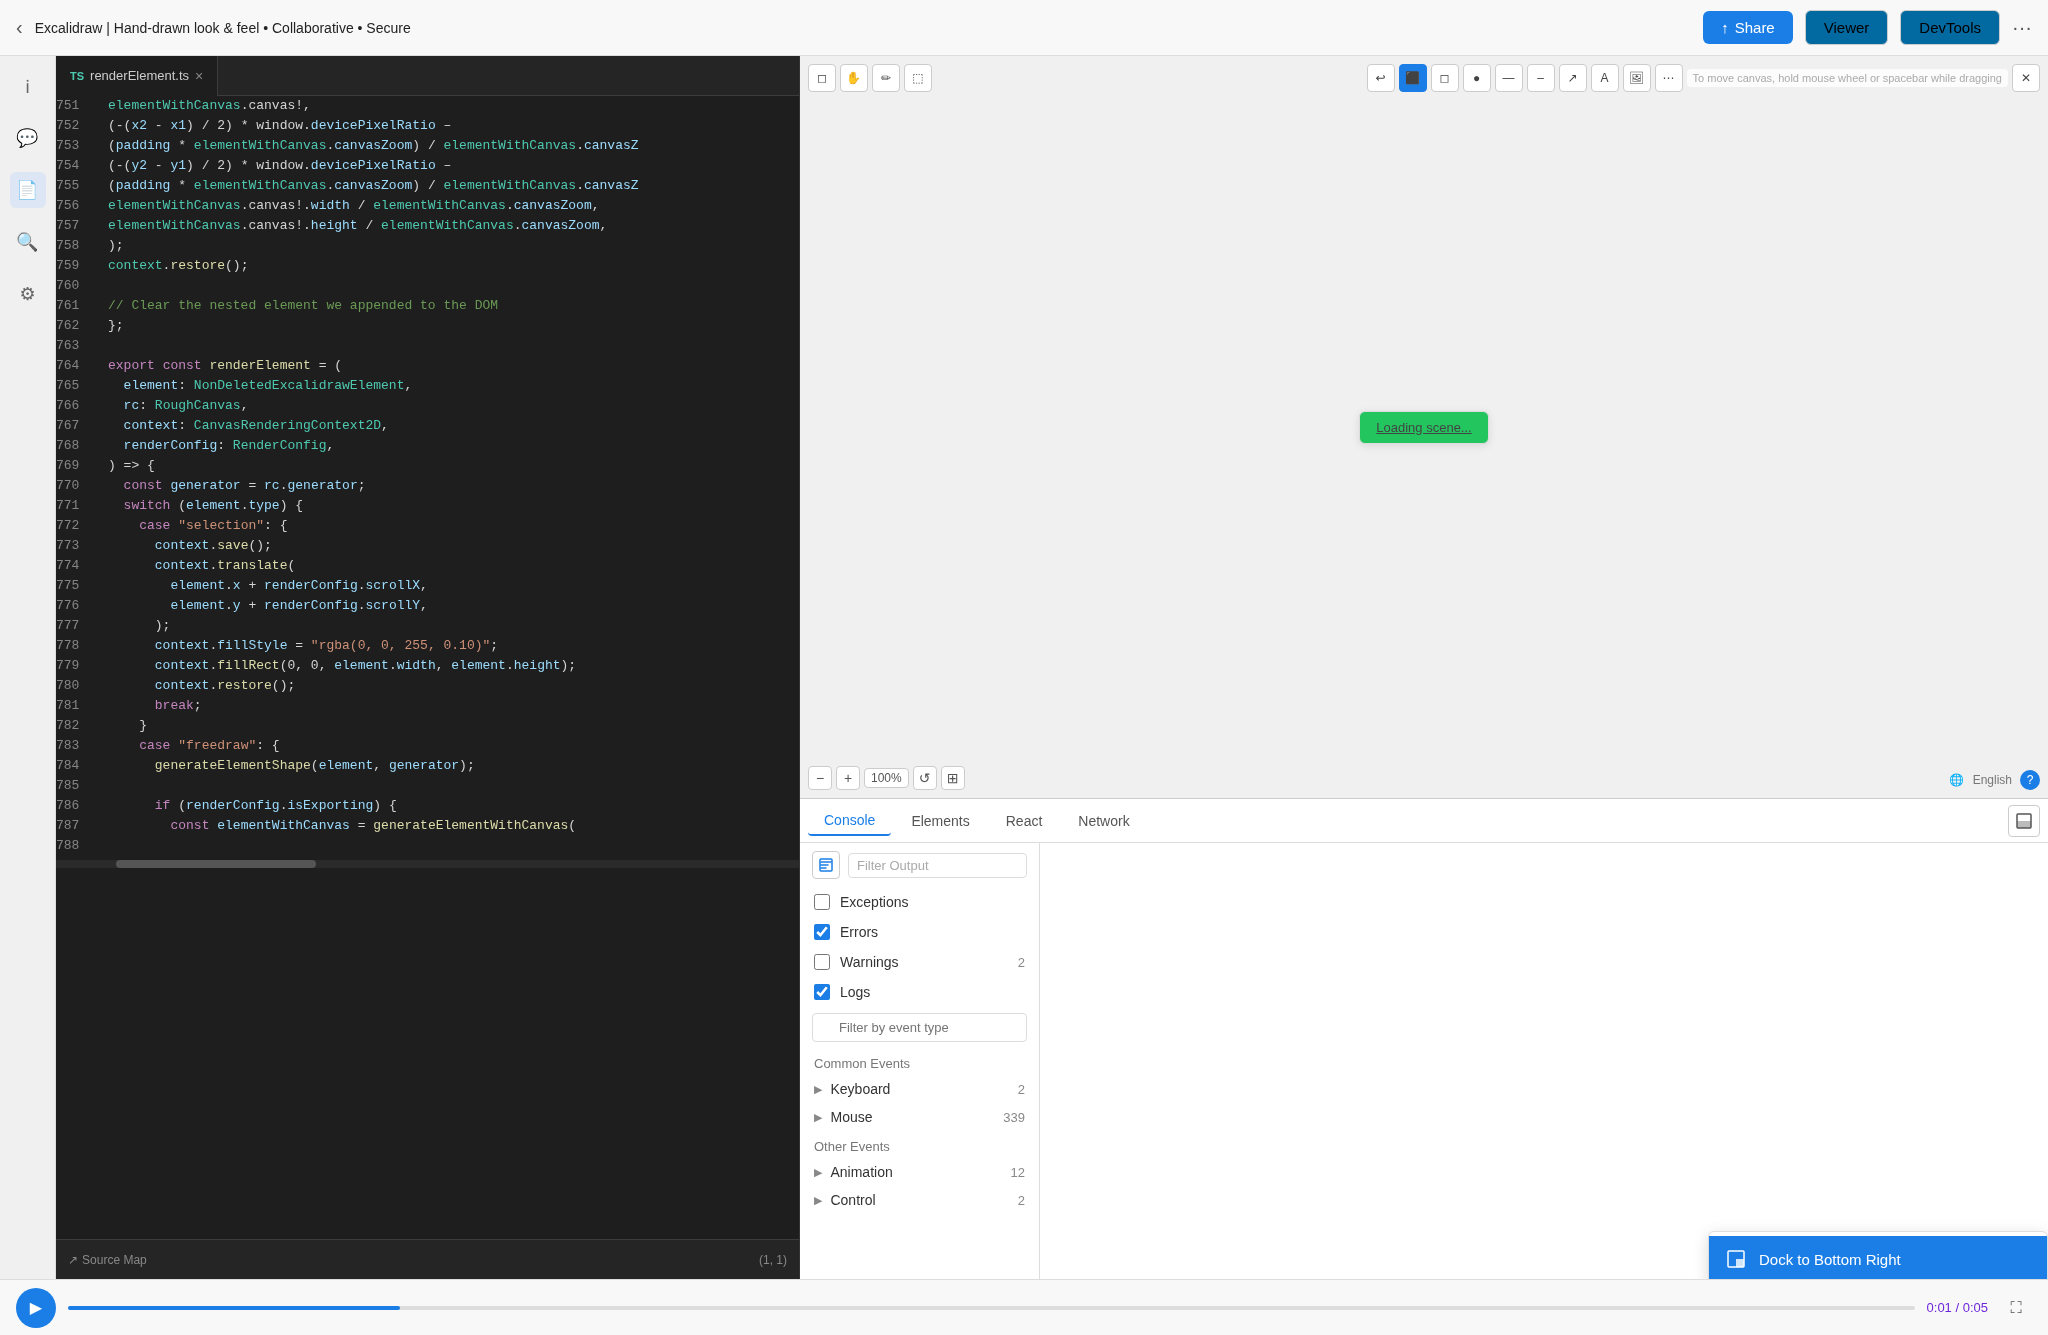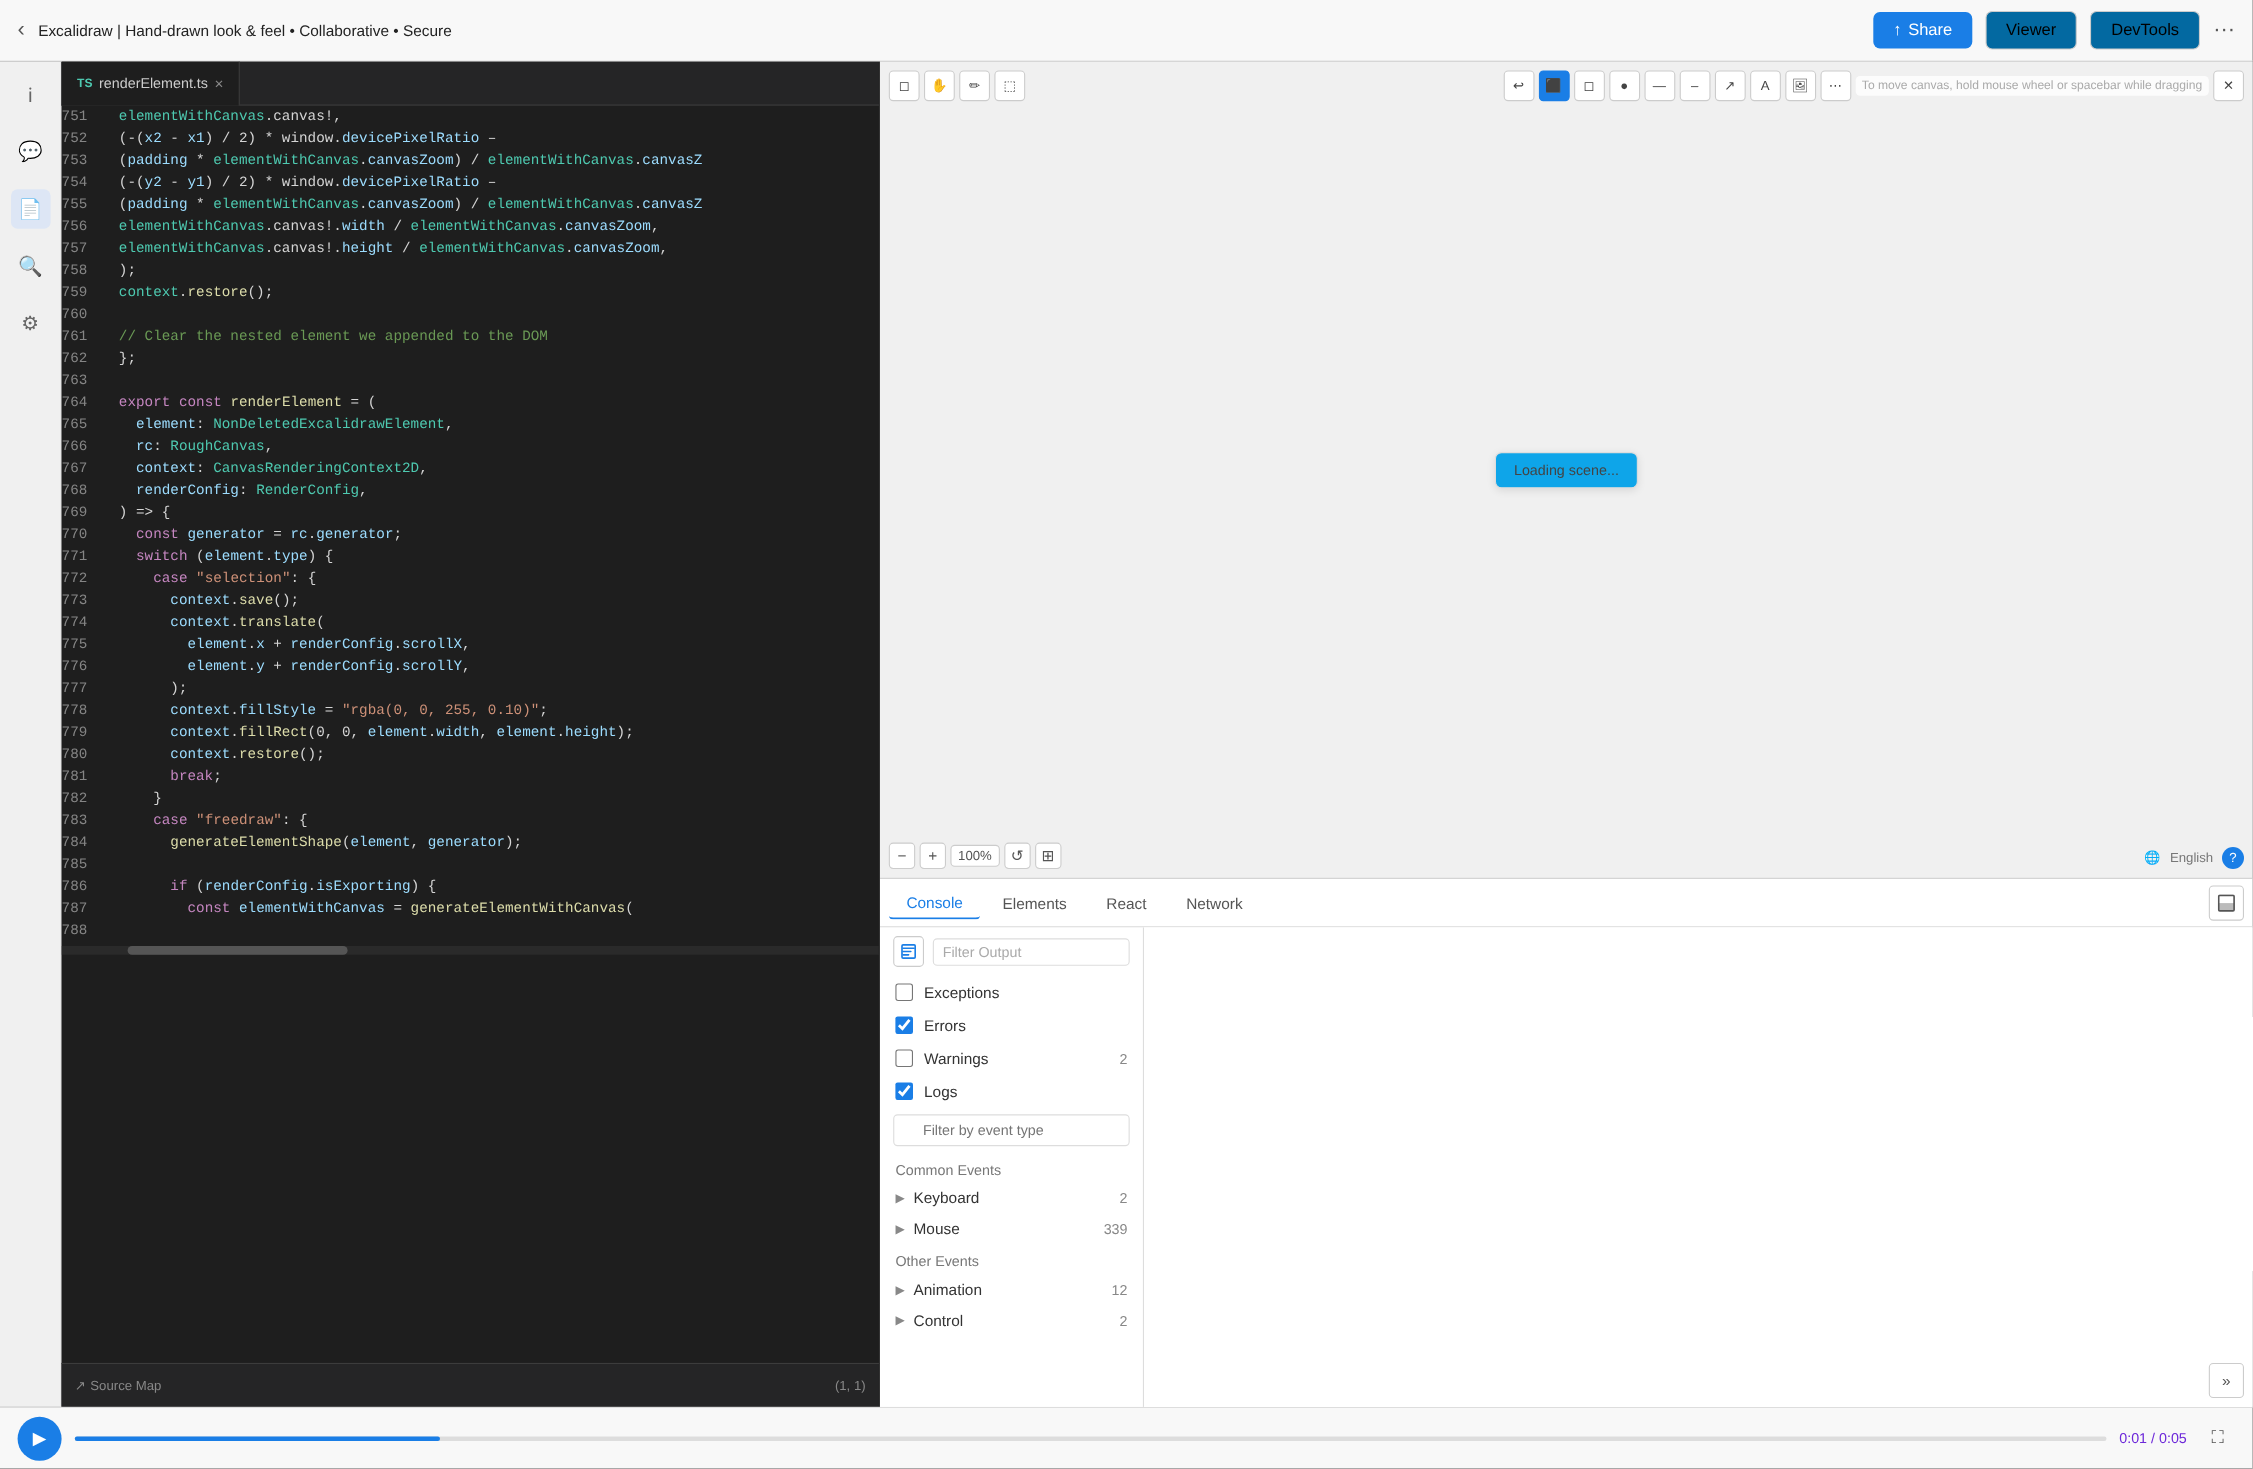--- a/index.html
+++ b/index.html
@@ -216,27 +216,28 @@
       justify-content: center;
       font-size: 12px;
       color: #444;
     }
     .preview-toolbar-btn.active {
       background: #1a7ee6;
       color: white;
       border-color: #1a7ee6;
     }
     .loading-bubble {
-      background: #0ea5e9;
+      background: #22c55e;
       border: 1px solid #ddd;
       border-radius: 6px;
       padding: 8px 16px;
       font-size: 13px;
       color: #444;
       box-shadow: 0 2px 8px rgba(0,0,0,0.1);
+      text-decoration: underline;
     }
     .preview-zoom-bar {
       position: absolute;
       bottom: 8px;
       left: 8px;
       display: flex;
       align-items: center;
       gap: 4px;
     }
     .zoom-btn {
@@ -834,20 +835,32 @@
             <span>Control</span>
             <span class="event-count">2</span>
           </div>
         </div>
 
         <div class="console-log-area">
           <button class="expand-btn">»</button>
         </div>
       </div>
 
+      <div class="dropdown-overlay">
+        <div class="dropdown-item selected">
+          <span class="item-icon">
+            <svg width="18" height="18" viewBox="0 0 18 18" fill="none">
+              <rect x="1" y="1" width="16" height="16" rx="1" stroke="white" stroke-width="1.5"></rect>
+              <rect x="9" y="9" width="8" height="8" fill="white" opacity="0.8"></rect>
+            </svg>
+          </span>
+          <span>Dock to Bottom Right</span>
+        </div>
+
+      </div>
     </div>
 
   </div>
 </div>
 
 <div class="playback-bar">
   <button class="play-btn">
     <span>▶</span>
   </button>
   <div class="progress-track">

